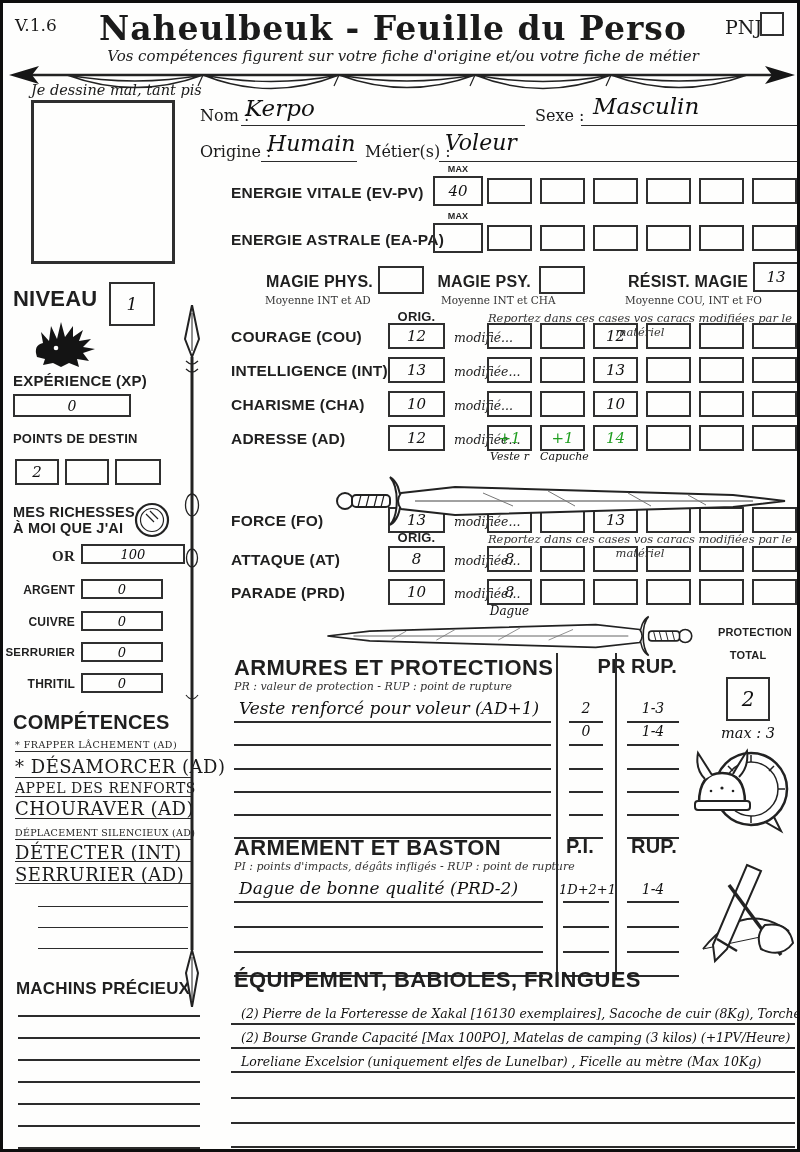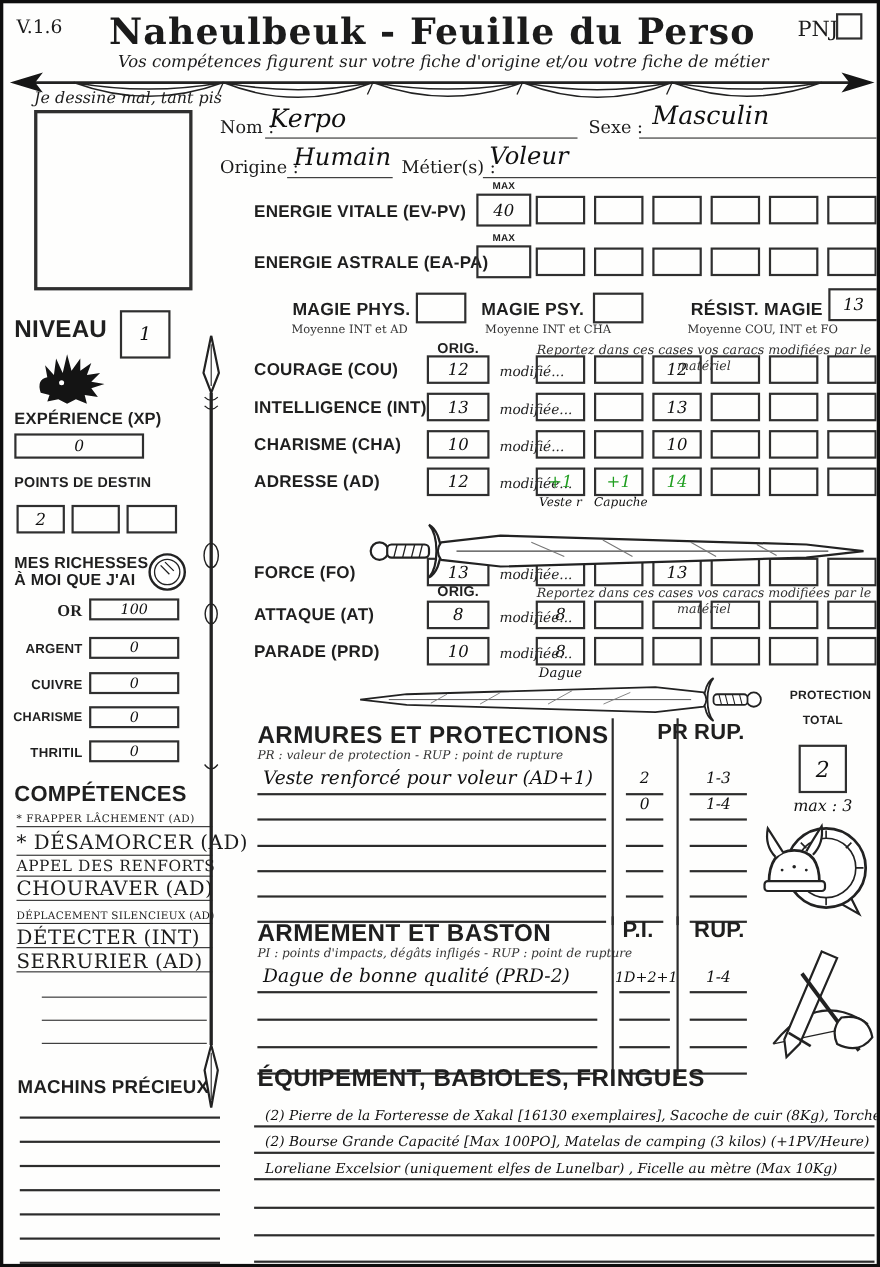--- a/index.html
+++ b/index.html
@@ -330,26 +330,26 @@
 
   <div class="abs bl" style="left:10px;top:501px;font-size:14.5px;">MES RICHESSES</div>
   <div class="abs bl" style="left:10px;top:517px;font-size:14.5px;">À MOI QUE J'AI</div>
   <svg class="abs" style="left:131px;top:499px;" width="36" height="36" viewBox="0 0 36 36">
     <circle cx="18" cy="18" r="16" fill="#fff" stroke="#222" stroke-width="2.2"></circle>
     <circle cx="18" cy="18" r="11.5" fill="none" stroke="#222" stroke-width="1.2"></circle>
     <path d="M12,12 L20,20 M16,9 L24,17" stroke="#222" stroke-width="1.2" fill="none"></path>
   </svg>
 
   <div class="abs bl" style="left:0px;top:545px;width:72px;text-align:right;font-size:15px;font-family:Liberation Serif, serif;">OR</div>
-  <div class="box hand" style="left:78px;top:541px;width:82px;height:20px;line-height:17px;font-size:13px;">100</div>
+  <div class="box hand" style="left:78px;top:541px;width:104px;height:20px;line-height:17px;font-size:13px;">100</div>
   <div class="abs bl" style="left:0px;top:580px;width:72px;text-align:right;font-size:12px;">ARGENT</div>
   <div class="box hand" style="left:78px;top:576px;width:82px;height:20px;line-height:17px;font-size:13px;">0</div>
   <div class="abs bl" style="left:0px;top:612px;width:72px;text-align:right;font-size:12px;">CUIVRE</div>
   <div class="box hand" style="left:78px;top:608px;width:82px;height:20px;line-height:17px;font-size:13px;">0</div>
-  <div class="abs bl" style="left:0px;top:643px;width:72px;text-align:right;font-size:11.5px;">CHARISME</div>
+  <div class="abs bl" style="left:0px;top:643px;width:72px;text-align:right;font-size:11.5px;">SERRURIER</div>
   <div class="box hand" style="left:78px;top:639px;width:82px;height:20px;line-height:17px;font-size:13px;">0</div>
   <div class="abs bl" style="left:0px;top:674px;width:72px;text-align:right;font-size:12px;">THRITIL</div>
   <div class="box hand" style="left:78px;top:670px;width:82px;height:20px;line-height:17px;font-size:13px;">0</div>
 
   <div class="abs bl" style="left:10px;top:708px;font-size:20px;">COMPÉTENCES</div>
 
   <div class="abs serif" style="left:12px;top:736px;font-size:9.5px;letter-spacing:.5px;white-space:nowrap;">* FRAPPER LÂCHEMENT (AD)</div>
   <div class="wl thin" style="left:12px;top:748px;width:178px;"></div>
   <div class="abs serif" style="left:12px;top:753px;font-size:18px;letter-spacing:.5px;white-space:nowrap;">* DÉSAMORCER (AD)</div>
   <div class="wl thin" style="left:12px;top:774px;width:178px;"></div>

